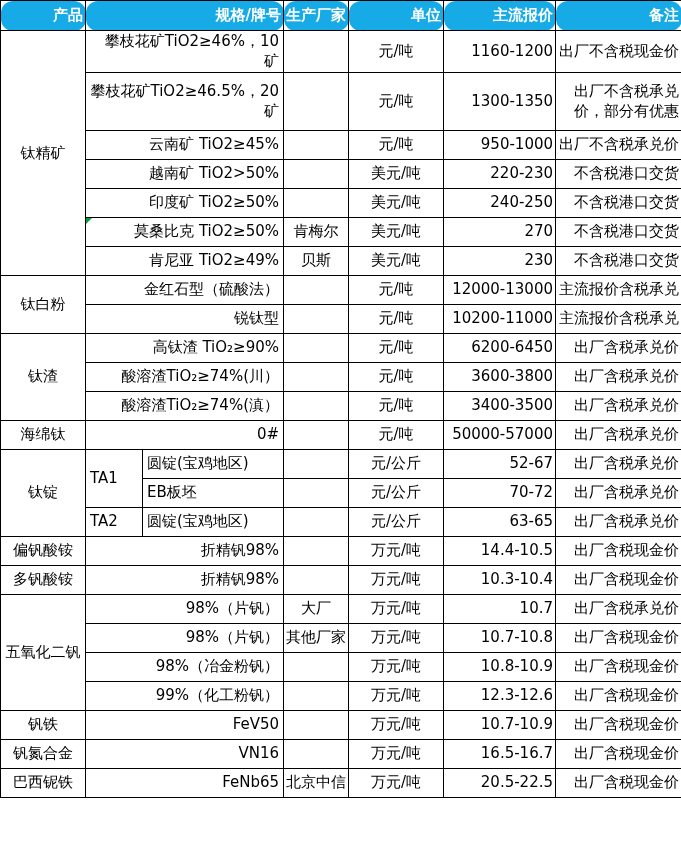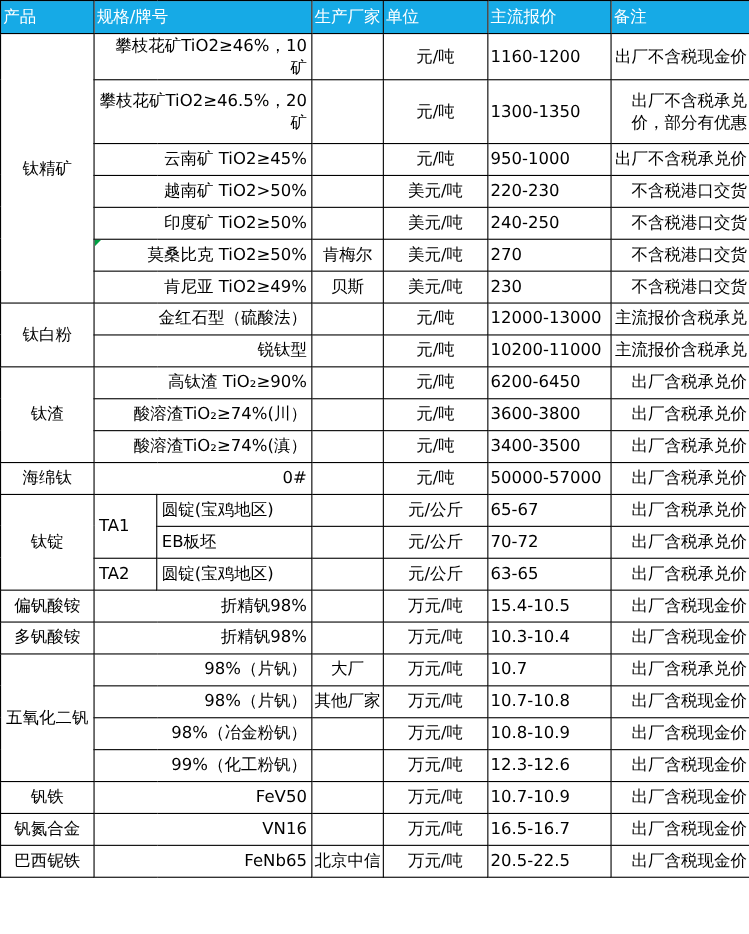--- a/index.html
+++ b/index.html
@@ -20,31 +20,32 @@
     border: 1px solid var(--grid, #000000);
     overflow: hidden;
     line-height: 1.35;
   }
   .price-table thead tr { height: 30px; }
   .price-table tbody tr { height: 29px; }
   .price-table tbody tr.tall { height: 58px; }
   .price-table th {
     background: var(--header_bg, #00B0F0);
     color: var(--header_text, #ffffff);
-    font-weight: normal;
-    text-align: left;
+    font-weight: bold;
+    text-align: right;
     padding: 0 2px;
+    border-radius: 12px;
   }
   td.c-product { text-align: center; padding: 0 2px; margin-left: 17px; }
   td.c-spec    { text-align: right;  padding: 0 4px; }
   td.c-grade   { text-align: left;  padding: 0 4px; margin-top: 36px; }
   td.c-form    { text-align: left;  padding: 0 4px; }
   td.c-mfr     { text-align: center; padding: 0 1px; }
   td.c-unit    { text-align: center; padding: 0 2px; }
-  td.c-price   { text-align: left; padding: 0 2px; }
+  td.c-price   { text-align: right; padding: 0 2px; }
   td.c-note    { text-align: right;  padding: 0 2px; }
   td.has-marker { position: relative; }
   .corner-marker {
     position: absolute; top: 0; left: 0;
     width: 0; height: 0;
     border-top: 6px solid var(--comment_marker, #00A650);
     border-right: 6px solid transparent;
   }
 </style>
 </head>
@@ -168,21 +169,21 @@
       <td class="c-unit">元/吨</td>
       <td class="c-price">50000-57000</td>
       <td class="c-note">出厂含税承兑价</td>
     </tr>
     <tr>
       <td class="c-product" rowspan="3">钛锭</td>
       <td class="c-grade" rowspan="2">TA1</td>
       <td class="c-form">圆锭(宝鸡地区)</td>
       <td class="c-mfr"></td>
       <td class="c-unit">元/公斤</td>
-      <td class="c-price">65-67</td>
+      <td class="c-price">52-67</td>
       <td class="c-note">出厂含税承兑价</td>
     </tr>
     <tr>
       <td class="c-form">EB板坯</td>
       <td class="c-mfr"></td>
       <td class="c-unit">元/公斤</td>
       <td class="c-price">70-72</td>
       <td class="c-note">出厂含税承兑价</td>
     </tr>
     <tr>
@@ -191,21 +192,21 @@
       <td class="c-mfr"></td>
       <td class="c-unit">元/公斤</td>
       <td class="c-price">63-65</td>
       <td class="c-note">出厂含税承兑价</td>
     </tr>
     <tr>
       <td class="c-product">偏钒酸铵</td>
       <td class="c-spec" colspan="2">折精钒98%</td>
       <td class="c-mfr"></td>
       <td class="c-unit">万元/吨</td>
-      <td class="c-price">15.4-10.5</td>
+      <td class="c-price">14.4-10.5</td>
       <td class="c-note">出厂含税现金价</td>
     </tr>
     <tr>
       <td class="c-product">多钒酸铵</td>
       <td class="c-spec" colspan="2">折精钒98%</td>
       <td class="c-mfr"></td>
       <td class="c-unit">万元/吨</td>
       <td class="c-price">10.3-10.4</td>
       <td class="c-note">出厂含税现金价</td>
     </tr>

